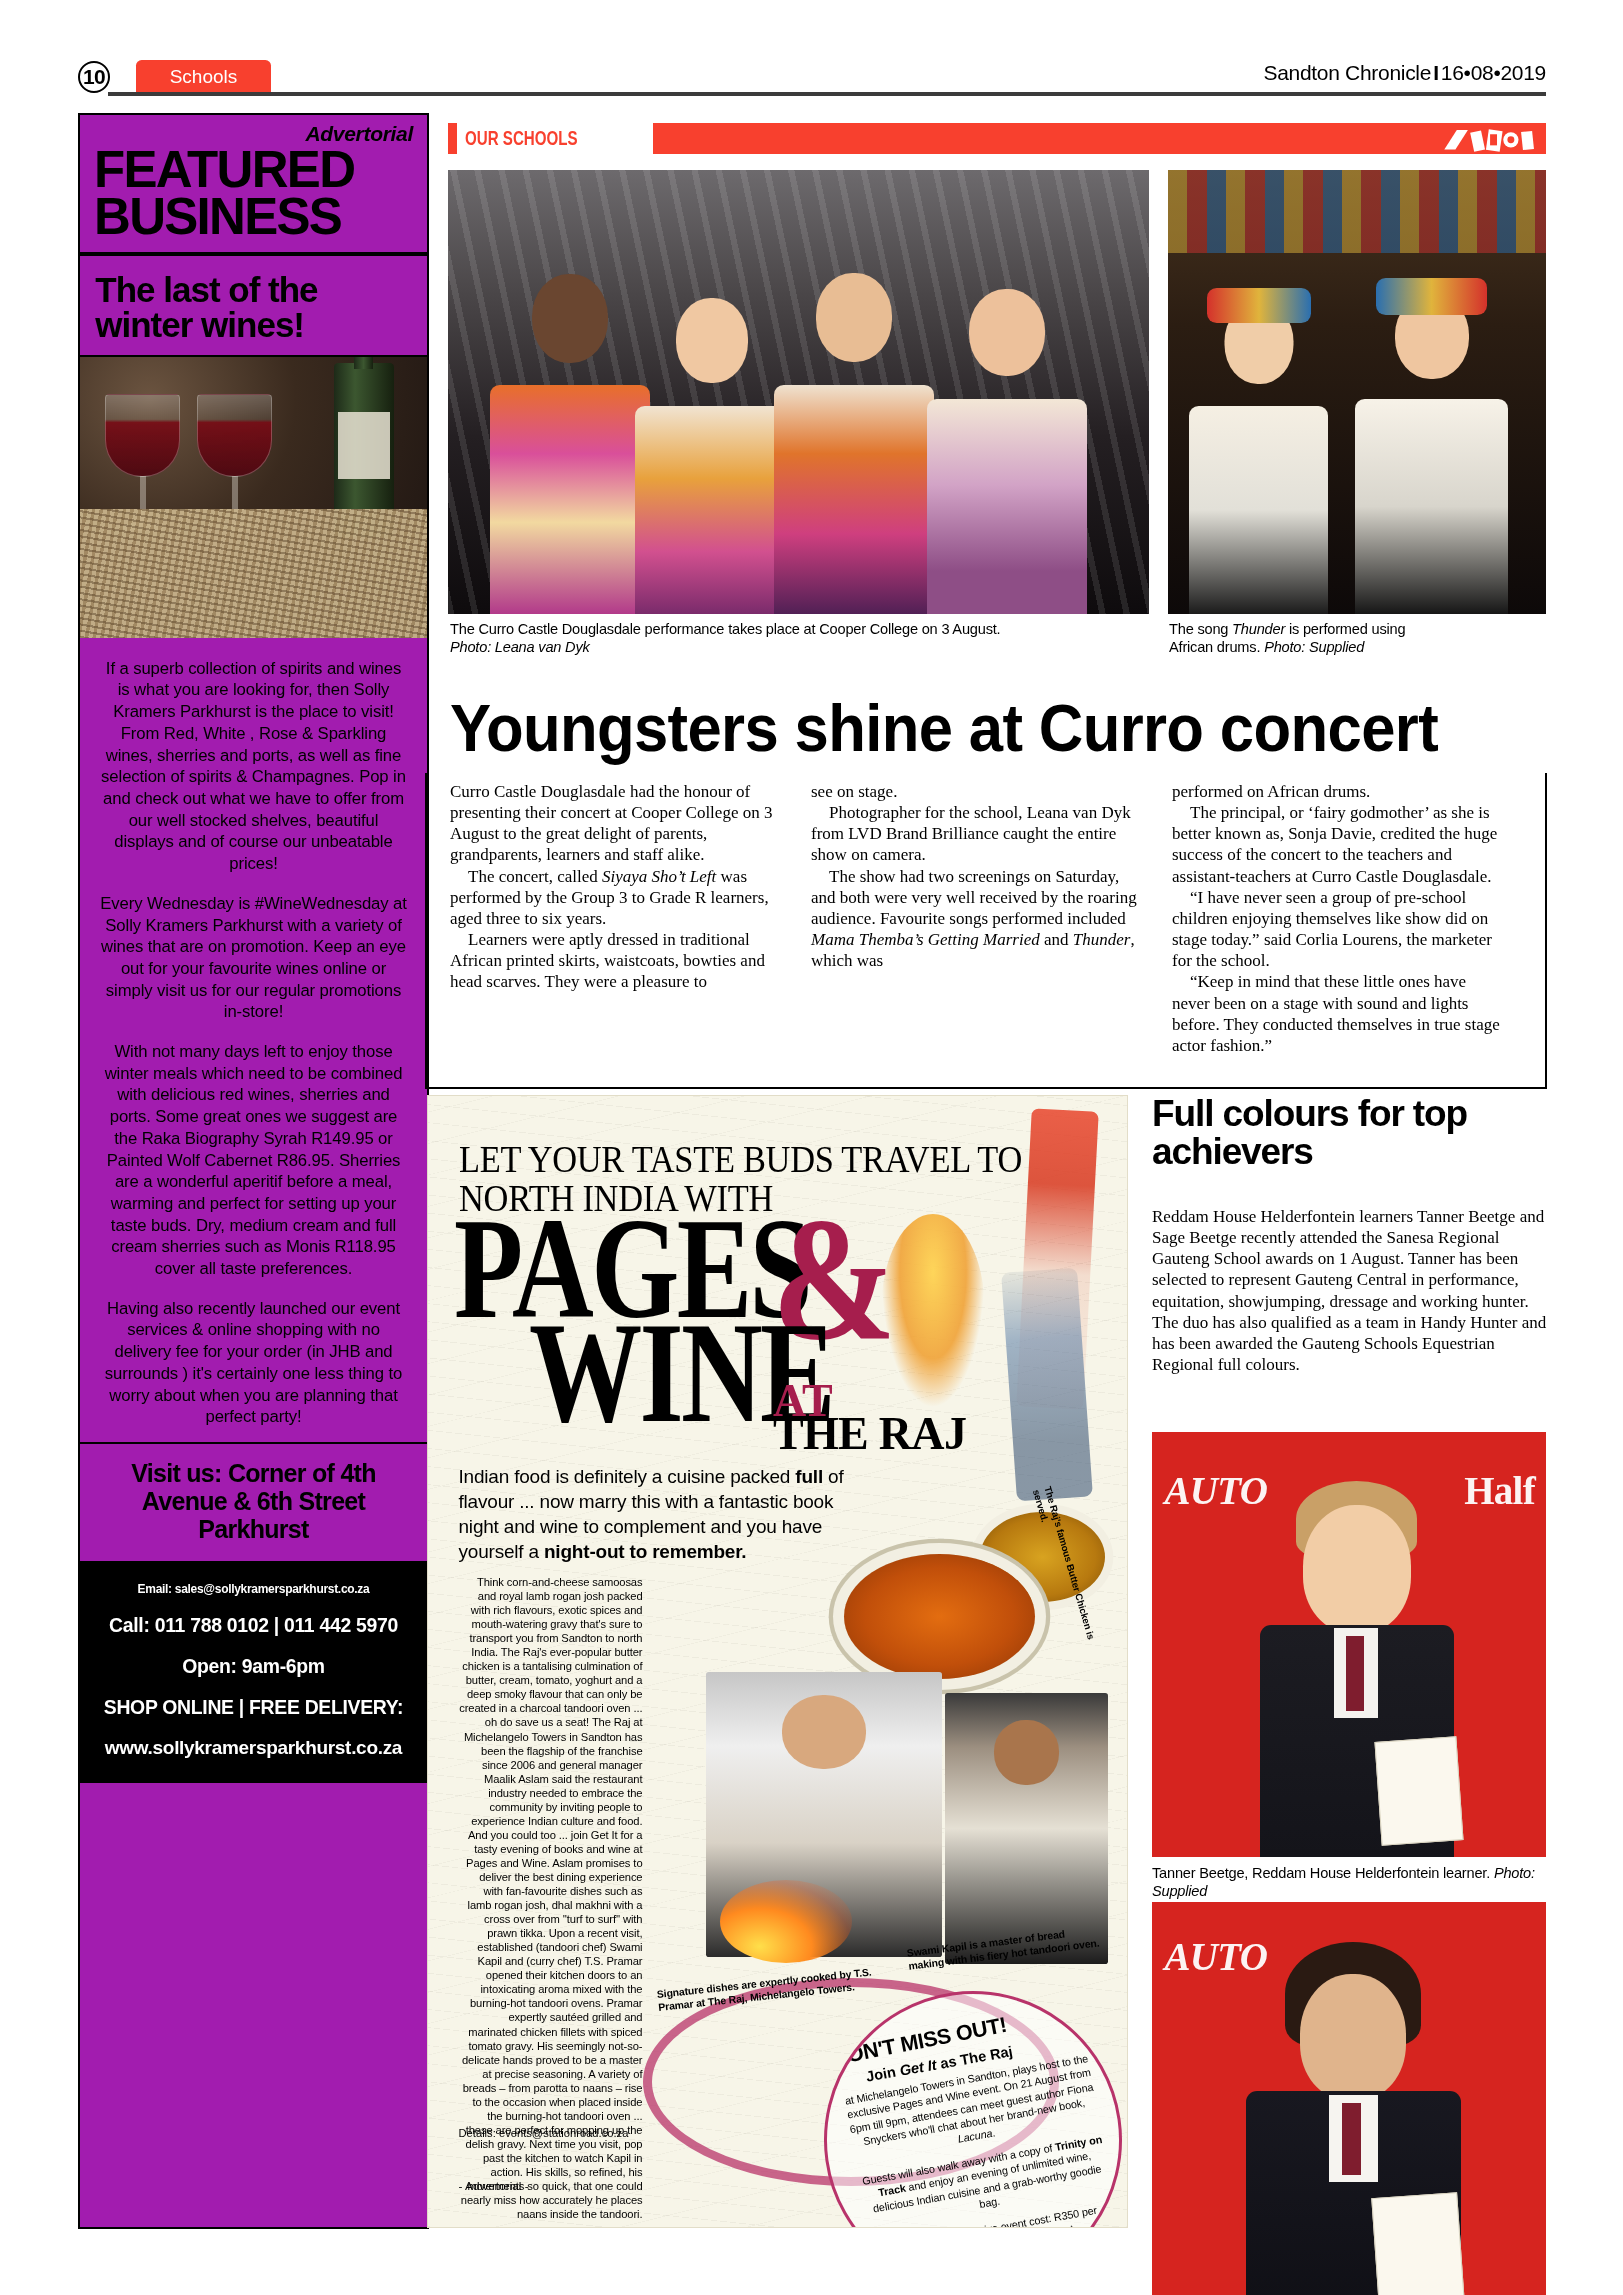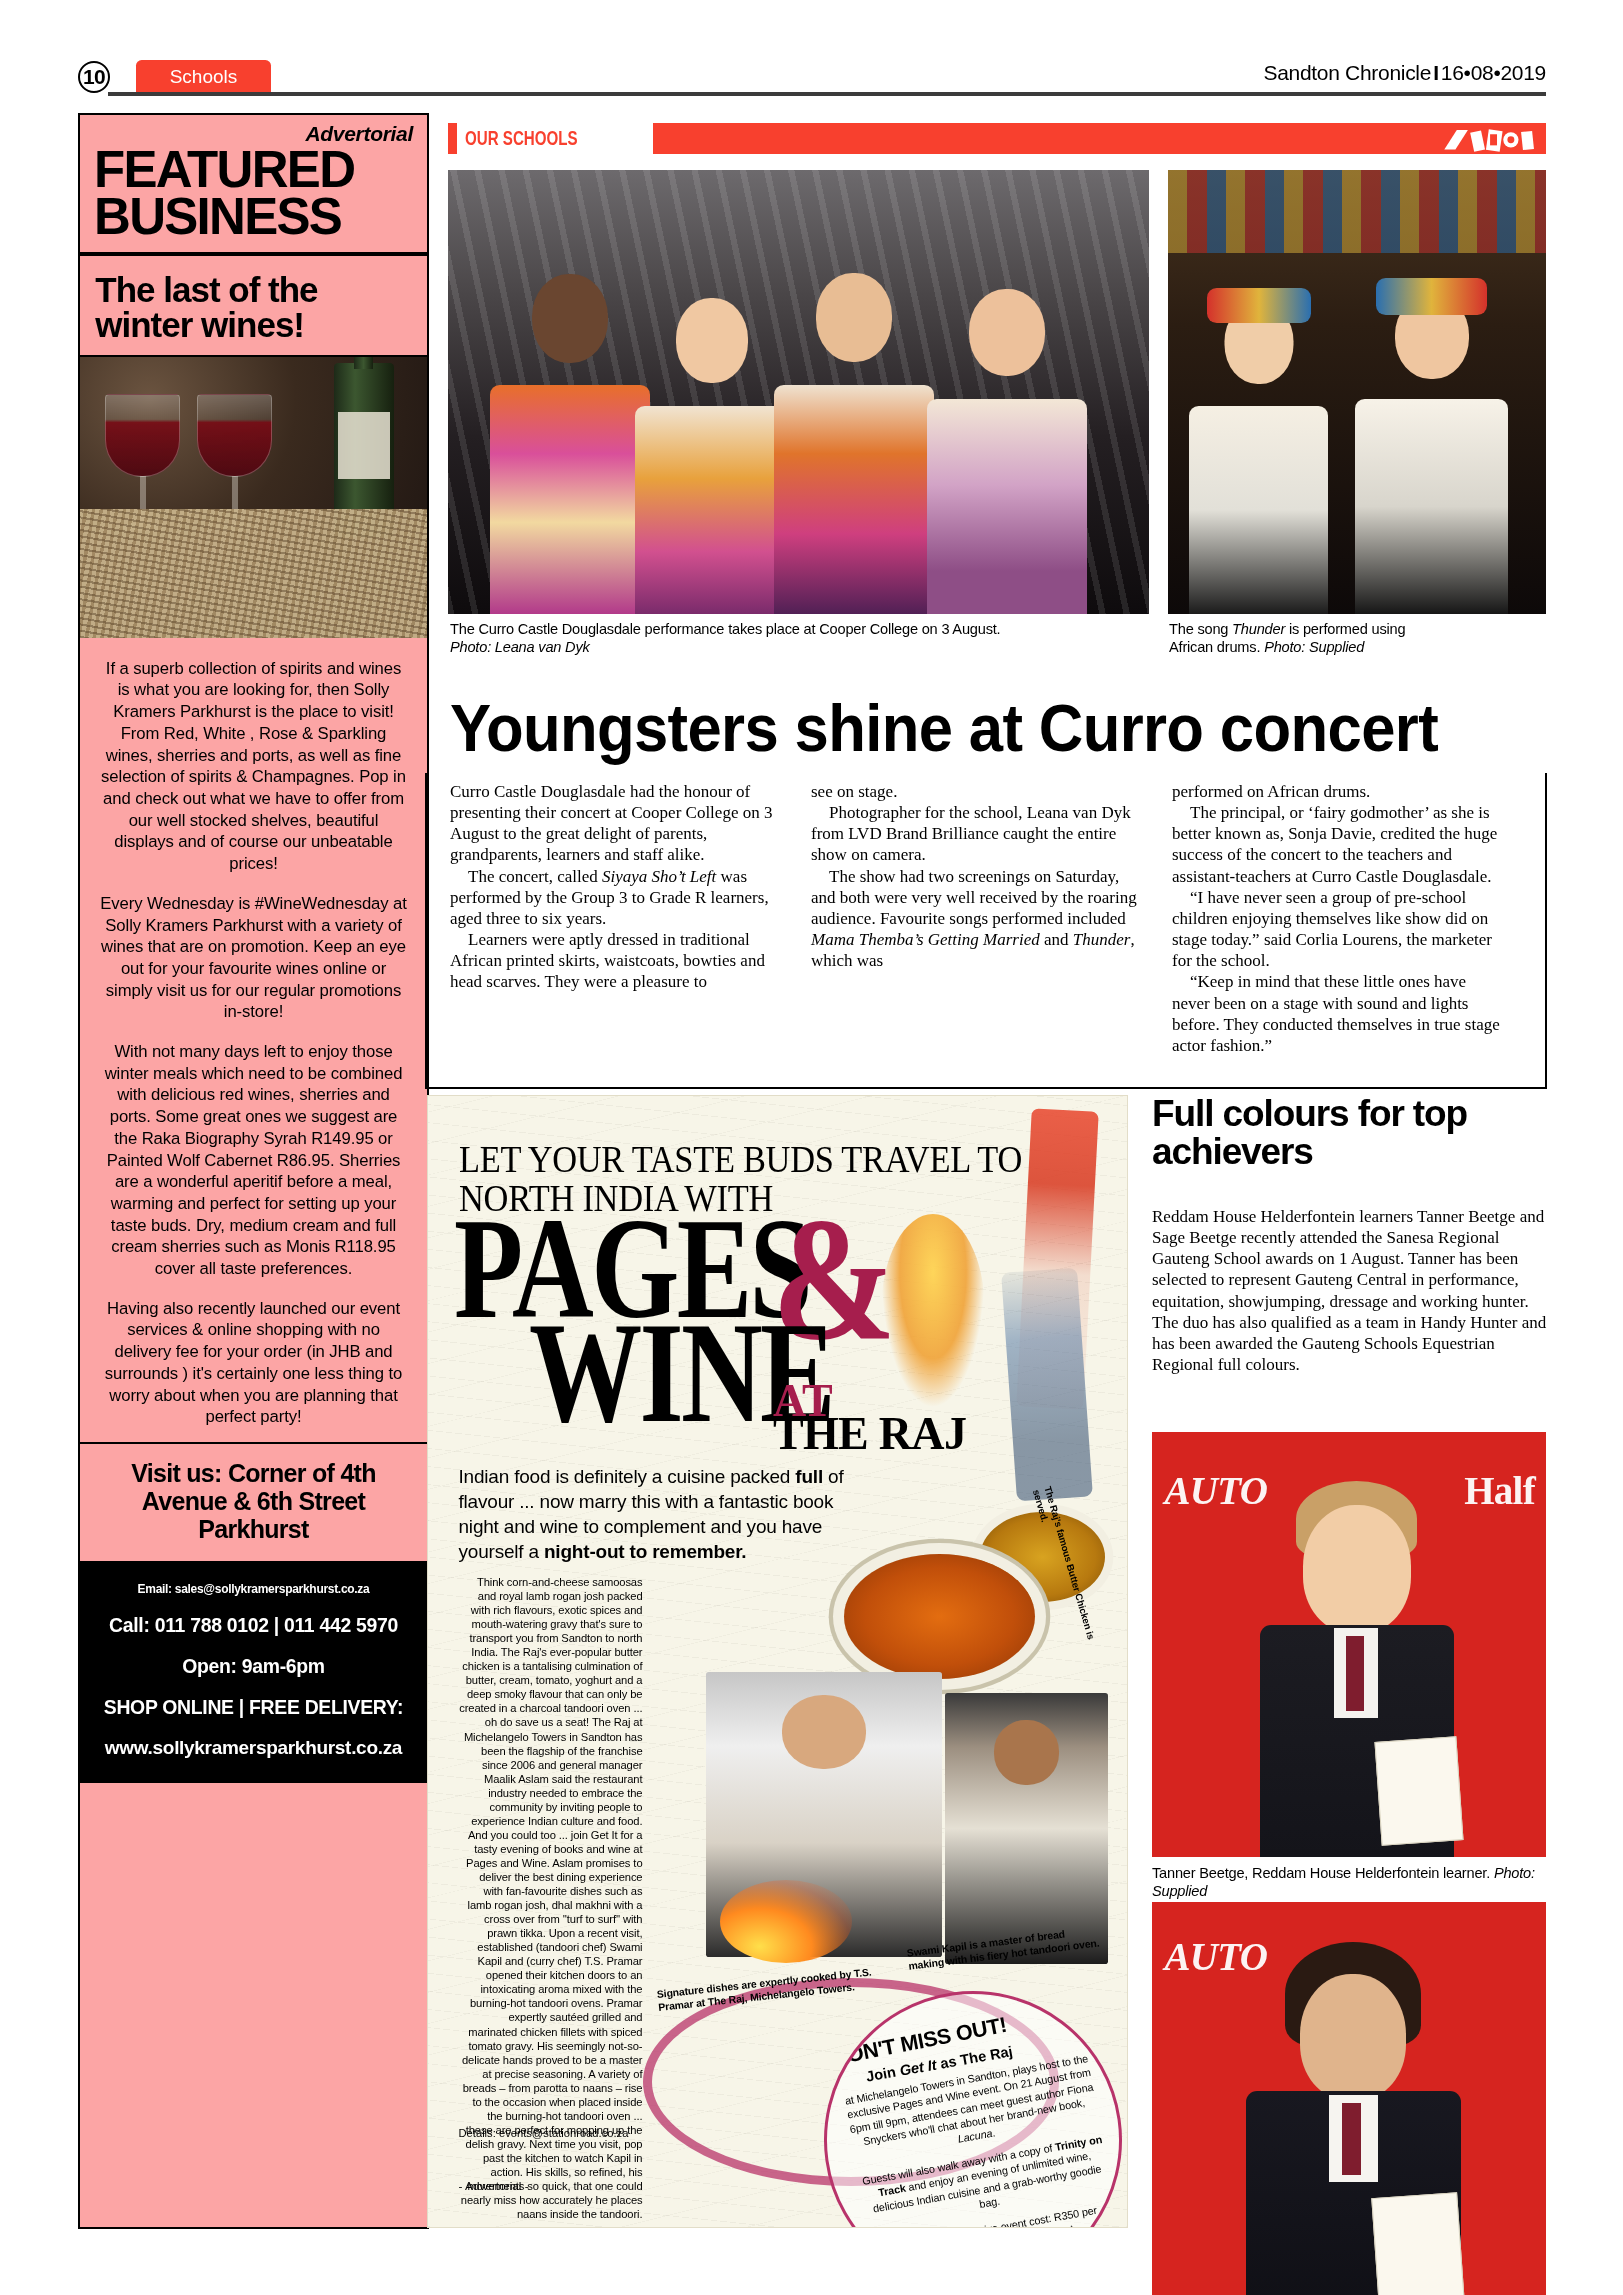--- a/index.html
+++ b/index.html
@@ -53,21 +53,21 @@
     width: 1438px; height: 3.5px;
     background: #3b3b3b;
   }
 
   
   #advertorial {
     position: absolute;
     left: 78px; top: 113px;
     width: 351px; height: 2116px;
     border: 2.1px solid #000;
-    background: #fca5a5;
+    background: #a21caf;
   }
   .adv-head {
     border-bottom: 4.9px solid #000;
     padding: 7px 14px 11px 14px;
   }
   .adv-kicker {
     text-align: right;
     font-style: italic;
     font-weight: 700;
     font-size: 21px;

